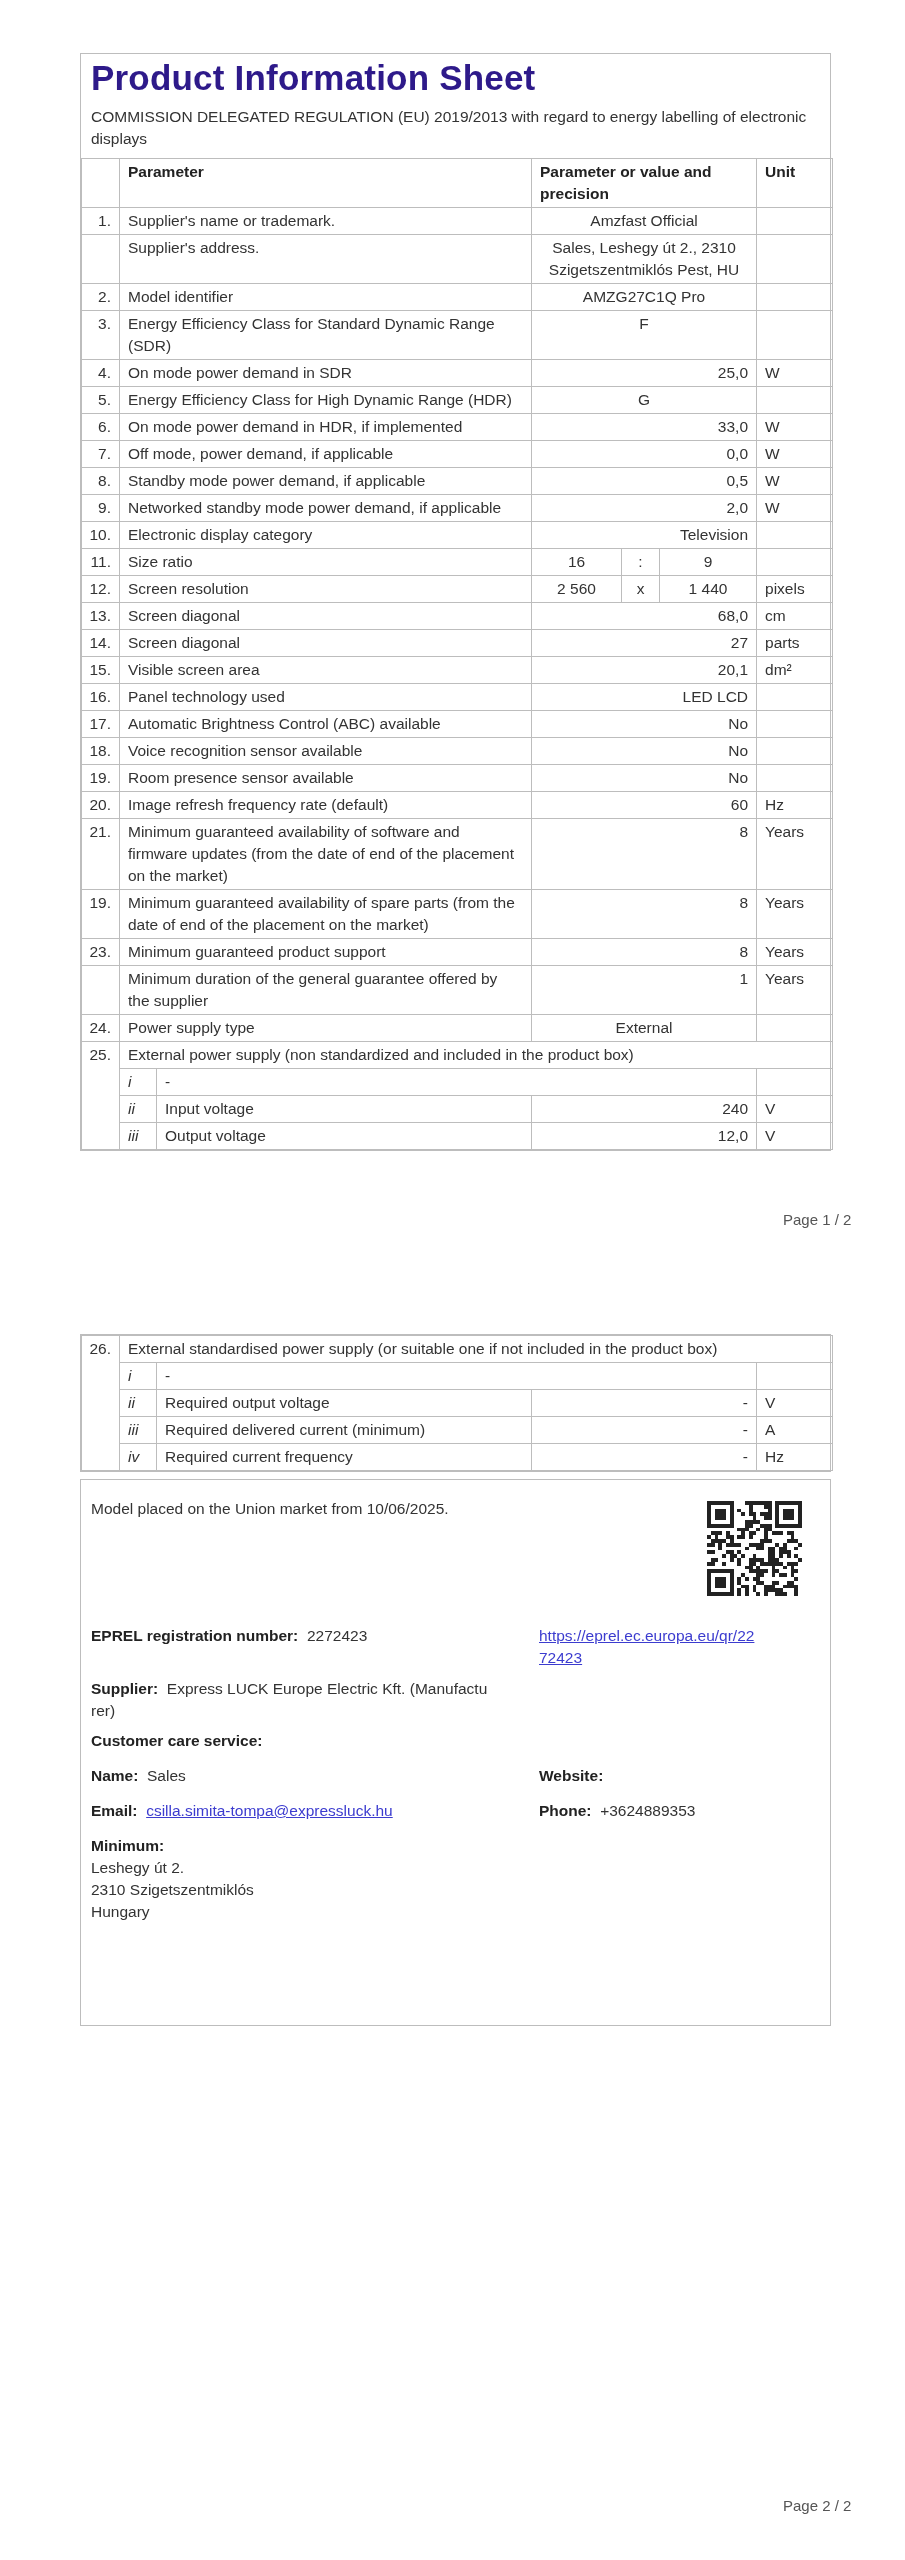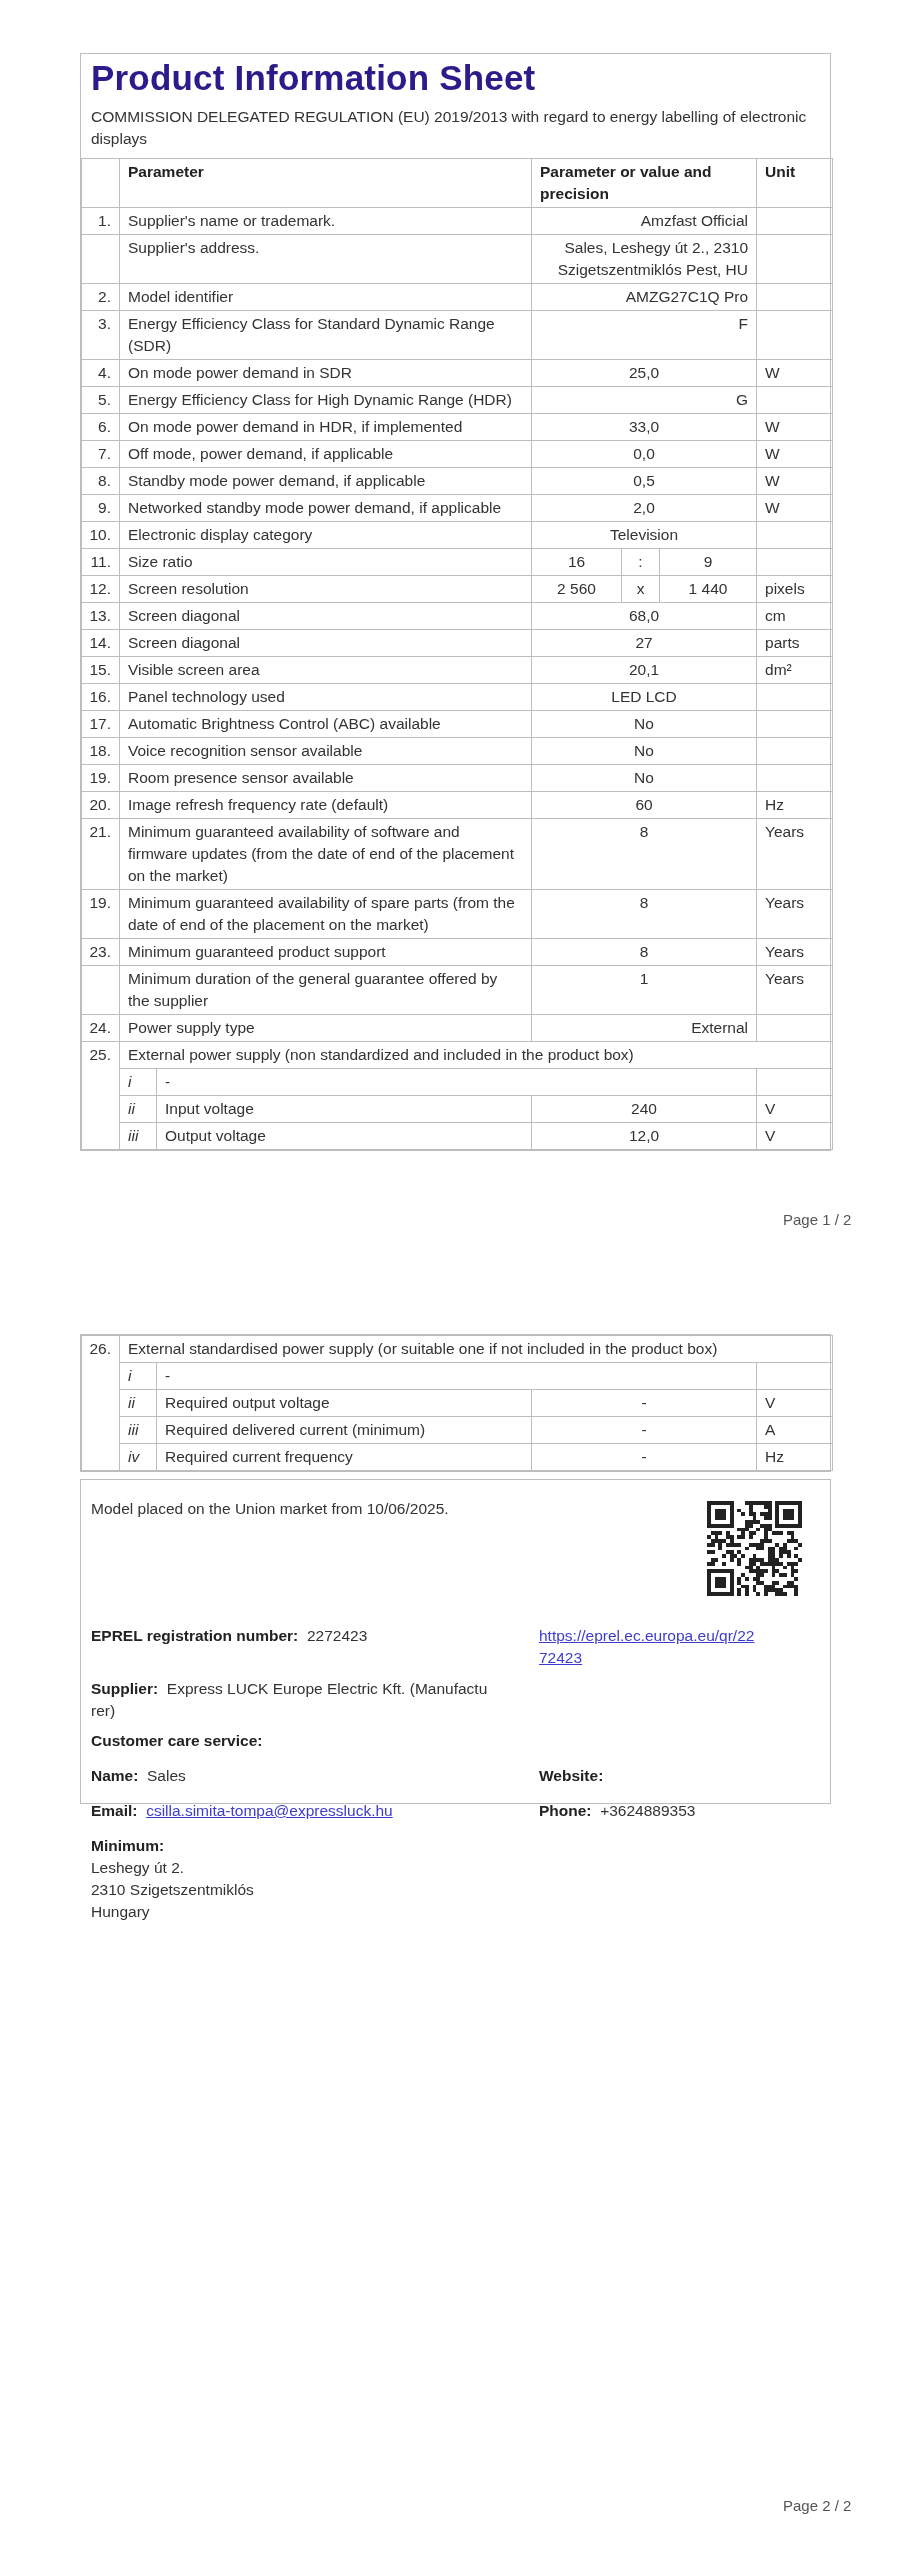--- a/index.html
+++ b/index.html
@@ -4,28 +4,28 @@
 <style>
   html, body { margin:0; padding:0; background:#fff; }
   body { width:905px; height:2560px; position:relative; font-family:"Liberation Sans", sans-serif; color:#333; overflow:hidden; }
   .abs { position:absolute; }
   .sheet { position:absolute; left:80px; top:53px; width:751px; border:1px solid #bdbdbd; box-sizing:border-box; }
   .title { color:#2e1a8a; font-size:35px; font-weight:bold; padding:4px 10px 0 10px; letter-spacing:0.2px; }
   .subtitle { font-size:15.5px; padding:8px 10px 8px 10px; line-height:22px; color:#333; }
   table { border-collapse:collapse; width:751px; table-layout:fixed; font-size:15.5px; }
   td { border:1px solid #bdbdbd; padding:2px 8px; vertical-align:top; line-height:22px; color:#333; }
   td.n { text-align:right; padding-right:8px; padding-left:2px; }
-  td.v { text-align:center; }
-  td.vl { text-align:right; }
+  td.v { text-align:right; }
+  td.vl { text-align:center; }
   td.c { text-align:center; }
   td.h { font-weight:bold; color:#222;margin-top:13px; }
   td.rom { font-style:italic; padding-left:8px; }
   .first-table tr:first-child td { border-top:1px solid #bdbdbd; }
   .page-num { font-size:15px; color:#555; }
-  .info { position:absolute; left:80px; top:1479px; width:751px; height:325px; border:1px solid #bdbdbd; box-sizing:border-box; font-size:15.5px; color:#333; }
+  .info { position:absolute; left:80px; top:1479px; width:751px; height:547px; border:1px solid #bdbdbd; box-sizing:border-box; font-size:15.5px; color:#333; }
   .info .row { position:absolute; line-height:22px; }
   .lbl { font-weight:bold; color:#222; }
   a.lnk { color:#3c3ccf; text-decoration:underline; }
   .qr { position:absolute; left:626px; top:21px; width:95px; height:95px; }
   .sheet2 { position:absolute; left:80px; top:1334px; width:751px; border:1px solid #bdbdbd; box-sizing:border-box; }
 </style>
 </head>
 <body>
 
 <div class="sheet">

